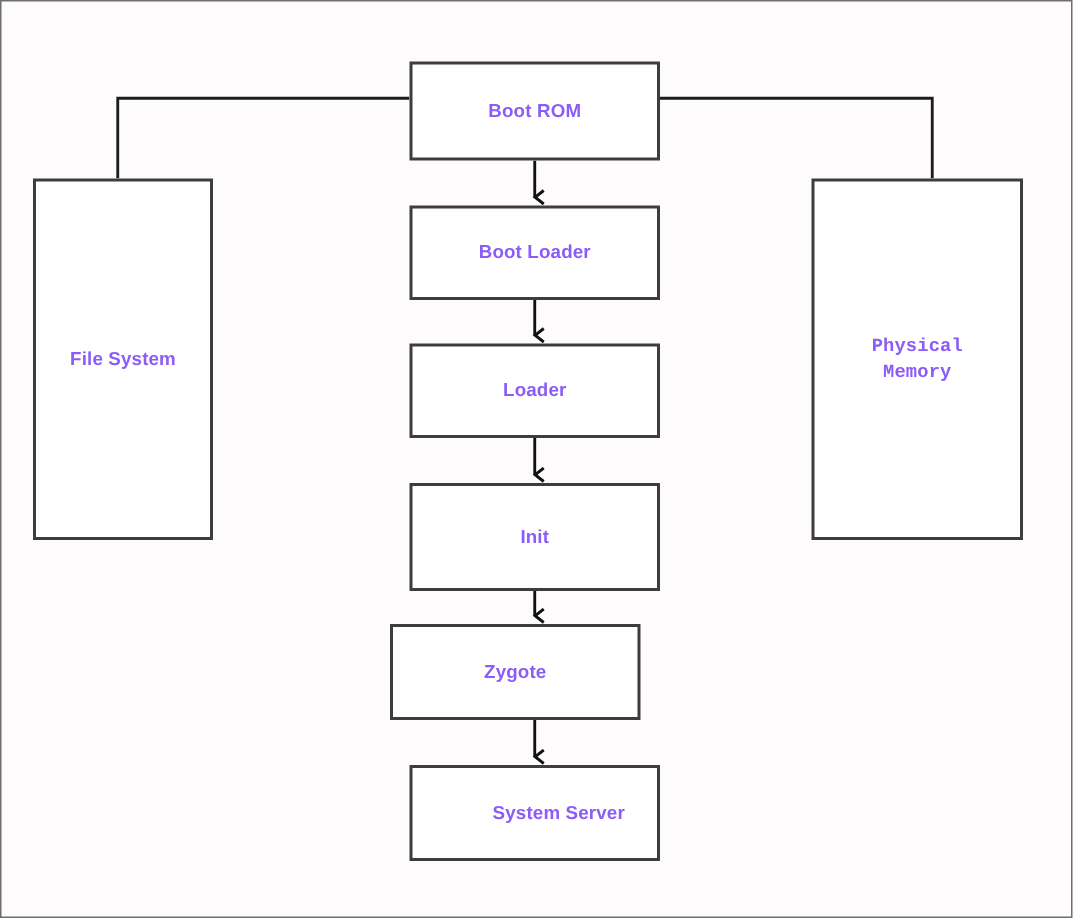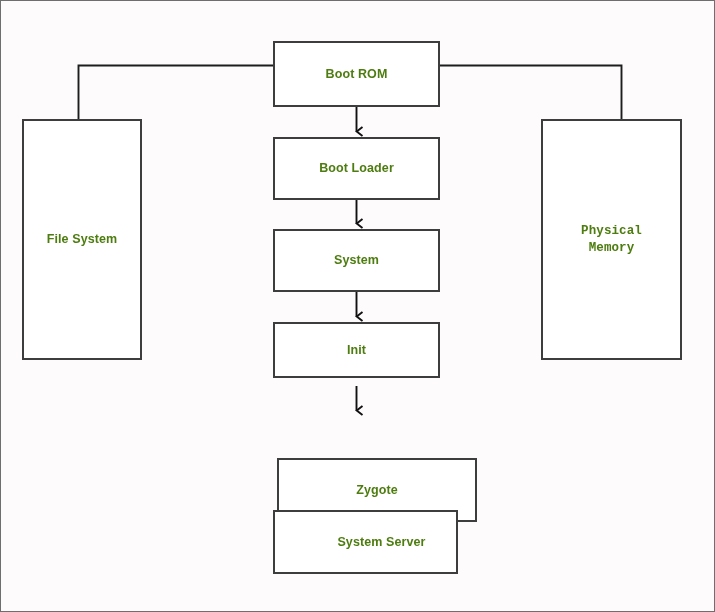--- a/index.html
+++ b/index.html
@@ -37,21 +37,21 @@
     background: #ffffff;
     border: 2px solid #3d3d3d;
     display: flex;
     align-items: center;
     justify-content: center;
     text-align: center;
   }
   .node-label {
     font-size: 12.5px;
     font-weight: bold;
-    color: #4d7c0f;
+    color: #8b5cf6;
     line-height: 1.32;
     letter-spacing: 0.1px;
     white-space: pre-line;
   }
   .tall .node-label {
     font-size: 12.5px;
   }
 </style>
 </head>
 <body>
@@ -82,32 +82,32 @@
 
   <div class="node" style="left:272px; top:40px; width:167px; height:66px;">
     <span class="node-label">Boot ROM</span>
   </div>
 
   <div class="node" style="left:272px; top:136px; width:167px; height:63px;">
     <span class="node-label">Boot Loader</span>
   </div>
 
   <div class="node" style="left:272px; top:228px; width:167px; height:63px;">
-    <span class="node-label">System</span>
+    <span class="node-label">Loader</span>
   </div>
 
-  <div class="node" style="left:272px; top:321px; width:167px; height:56px;">
+  <div class="node" style="left:272px; top:321px; width:167px; height:72px;">
     <span class="node-label">Init</span>
   </div>
 
-  <div class="node" style="left:276px; top:415px; width:200px; height:64px;margin-top:42px;">
+  <div class="node" style="left:259px; top:415px; width:167px; height:64px;">
     <span class="node-label">Zygote</span>
   </div>
 
-  <div class="node" style="left:272px; top:509px; width:185px; height:64px;padding-left:32px;">
+  <div class="node" style="left:272px; top:509px; width:167px; height:64px;padding-left:32px;">
     <span class="node-label">System Server</span>
   </div>
 
   <div class="node tall" style="left:21px; top:118px; width:120px; height:241px;">
     <span class="node-label">File System</span>
   </div>
 
   <div class="node tall" style="left:540px; top:118px; width:141px; height:241px;font-family:Liberation Mono, monospace;">
     <span class="node-label">Physical
 Memory</span>

